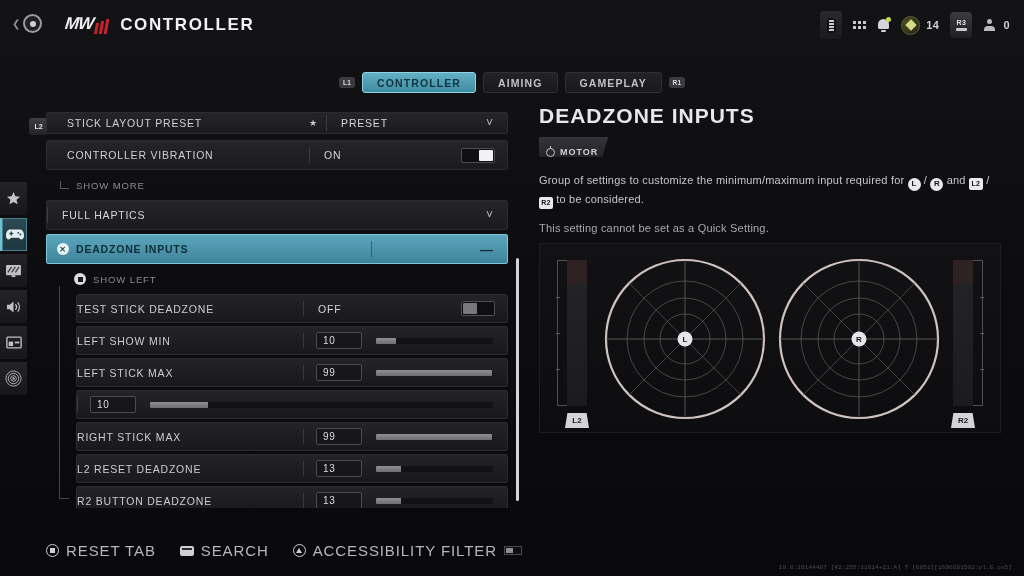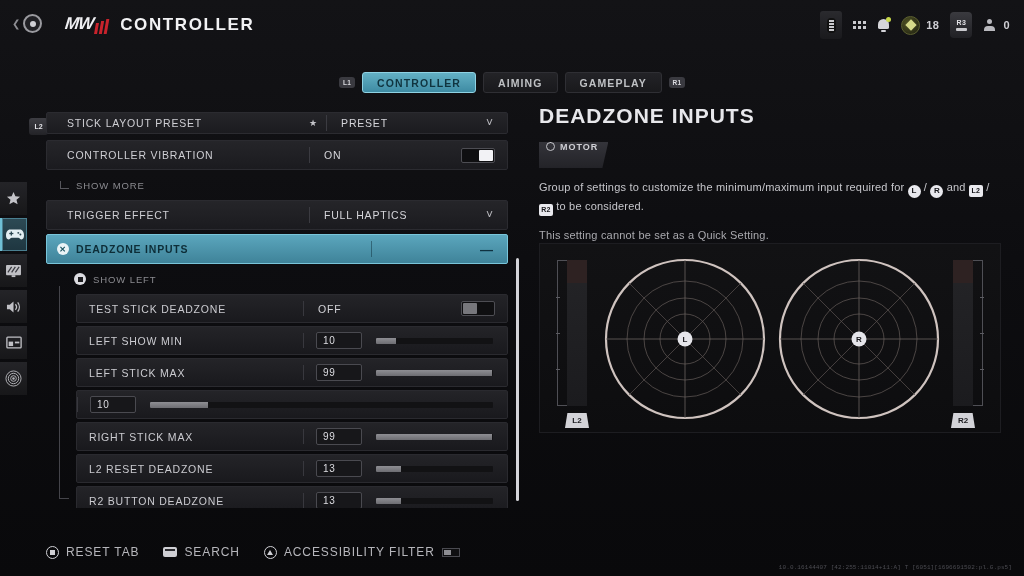--- a/index.html
+++ b/index.html
@@ -77,38 +77,38 @@
 
   .showrow { height:22px; display:flex; align-items:center; gap:7px; padding-left:14px; margin-bottom:4px; font-size:9.5px; letter-spacing:.9px; color:#8b8b90;}
   .elbow { width:9px; height:8px; border-left:1px solid #56565c; border-bottom:1px solid #56565c;}
   .sqbtn { width:12px; height:12px; border-radius:50%; background:#dcdce1; display:flex; align-items:center; justify-content:center;}
   .sqbtn i { width:5px; height:5px; background:#1d1d20; display:block;}
 
   .subwrap { position:relative; padding-left:30px; }
   .subwrap:before { content:""; position:absolute; left:13px; top:-8px; bottom:16px; width:1px; background:#44444a;}
   .subwrap:after  { content:""; position:absolute; left:13px; bottom:16px; width:10px; height:1px; background:#44444a;}
   .subrow { height:29px; margin-bottom:3px; background:linear-gradient(180deg,#242428,#19191d); border:1px solid #2a2a2f; border-radius:2px; display:flex; align-items:center;}
-  .subrow .label { font-size:10.5px; letter-spacing:.8px; color:#cbcbd0; padding-left:12px; flex:0 0 226px; white-space:nowrap;}
+  .subrow .label { font-size:10.5px; letter-spacing:.8px; color:#cbcbd0; flex:0 0 226px; white-space:nowrap;}
   .subrow .divider { width:1px; height:15px; background:#38383e;}
   .numbox { width:46px; height:17px; margin-left:12px; background:#17171a; border:1px solid #4a4a50; border-radius:2px; display:flex; align-items:center; padding-left:6px; font-size:10px; color:#dcdce1; letter-spacing:.7px;}
   .valtext { margin-left:14px; font-size:10.5px; letter-spacing:.8px; color:#d2d2d7; width:46px;}
   .slider { flex:1; height:6px; margin:0 14px 0 14px; background:#121214; border-radius:1px; position:relative; overflow:hidden;}
   .slider i { position:absolute; left:0; top:0; bottom:0; background:linear-gradient(180deg,#8e8e93,#6d6d72); display:block;}
   .toggle { width:34px; height:15px; margin-right:12px; margin-left:auto; background:#0f0f11; border:1px solid #4d4d53; border-radius:2px; display:flex; align-items:center; padding:1px; position:relative;}
   .toggle i { width:14px; height:11px; display:block; border-radius:1px;}
   .toggle.on { justify-content:flex-end;}
   .toggle.on i { background:#f2f2f5;}
   .toggle.off i { background:#77777c;}
 
   .scrollbar { position:absolute; left:516px; top:258px; width:3px; height:243px; background:#d4d4d9; border-radius:2px;}
 
   
   .panel { position:absolute; left:539px; top:104px; width:462px; }
   .panel h1 { font-size:21px; font-weight:bold; letter-spacing:1px; color:#e8e8ec; margin-bottom:9px;}
-  .badge { display:inline-flex; align-items:flex-start; gap:5px; height:26px; padding:0 10px 0 7px; background:linear-gradient(180deg,#34343a,#232328); font-size:9px; letter-spacing:1px; color:#cfcfd4; font-weight:bold; clip-path:polygon(0 0,100% 0,calc(100% - 6px) 100%,0 100%);}
+  .badge { display:inline-flex; align-items:flex-end; gap:5px; height:20px; padding:0 10px 0 7px; background:linear-gradient(180deg,#34343a,#232328); font-size:9px; letter-spacing:1px; color:#cfcfd4; font-weight:bold; clip-path:polygon(0 0,100% 0,calc(100% - 6px) 100%,0 100%);}
   .badge .m { width:9px; height:9px; border-radius:50%; border:1.5px solid #c5c5ca; position:relative;}
   .badge .m:after { content:""; position:absolute; left:2.5px; top:-3px; width:1.5px; height:3px; background:#c5c5ca;}
   .desc { margin-top:11px; font-size:11px; line-height:16px; color:#c6c6cb; letter-spacing:.2px;}
   .desc2 { margin-top:13px; font-size:11px; color:#a9a9ae; letter-spacing:.2px;}
   .gkey { display:inline-flex; align-items:center; justify-content:center; width:13px; height:13px; border-radius:50%; background:#e9e9ee; color:#16161a; font-size:8px; font-weight:bold; vertical-align:-2px;}
   .tkey { display:inline-flex; align-items:center; justify-content:center; width:14px; height:12px; border-radius:2px; background:#e9e9ee; color:#16161a; font-size:7px; font-weight:bold; vertical-align:-2px;}
 
   .viz { position:absolute; left:539px; top:243px; width:462px; height:190px; background:linear-gradient(180deg,#121214,#0d0d0f); border:1px solid #1d1d21;}
   .trigbar { position:absolute; width:20px; height:146px; top:16px; background:linear-gradient(180deg,#2e2222 0%,#2e2222 16%,#232326 16%,#1b1b1e 100%); }
   .trigbar.left { left:27px;}
@@ -122,21 +122,21 @@
   .tlabel.left { left:25px;}
   .tlabel.right { right:25px;}
 
   .stickbox { position:absolute; top:12px; width:166px; height:166px;}
   .stickbox.l { left:62px;}
   .stickbox.r { left:236px;}
   .hub { position:absolute; left:50%; top:50%; transform:translate(-50%,-50%); width:15px; height:15px; border-radius:50%; background:#e5e5ea; color:#18181c; font-size:8px; font-weight:bold; display:flex; align-items:center; justify-content:center;}
 
   
   .bottom { position:absolute; left:46px; bottom:17px; display:flex; align-items:center; gap:24px;}
-  .bi { display:flex; align-items:center; gap:7px; font-size:12px; letter-spacing:.9px; color:#b6b6bb;}
+  .bi { display:flex; align-items:center; gap:7px; font-size:15px; letter-spacing:.9px; color:#b6b6bb;}
   .bi .circ { width:13px; height:13px; border-radius:50%; border:1.5px solid #d0d0d5; display:flex; align-items:center; justify-content:center;}
   .bi .circ i { width:5px; height:5px; background:#d0d0d5; display:block;}
   .bi .circ.tri i { width:0; height:0; background:none; border-left:3px solid transparent; border-right:3px solid transparent; border-bottom:5px solid #d0d0d5;}
   .kb { width:14px; height:10px; border-radius:2px; background:#cfcfd4; position:relative;}
   .kb:after { content:""; position:absolute; left:2px; top:2px; right:2px; height:2px; background:#2a2a2e;}
   .minibox { width:18px; height:9px; background:#0f0f11; border:1px solid #4a4a50; display:flex; align-items:center; padding:1px;}
   .minibox i { width:7px; height:5px; background:#8e8e93; display:block;}
   .build { position:absolute; right:12px; bottom:5px; font-size:6px; color:#4c4c52; letter-spacing:.1px; font-family:"Liberation Mono", monospace; white-space:nowrap;}
 </style>
 </head>
@@ -184,21 +184,21 @@
         </div>
       <div class="bell">
           <span class="b"></span>
           <span class="c"></span>
           <span class="dot"></span>
         </div>
       <div class="tr-item">
         <span class="diamond">
             <i></i>
           </span>
-        <span class="tr-num">18</span>
+        <span class="tr-num">14</span>
       </div>
       <div class="r3btn">
         <span>R3</span>
           <i></i>
       </div>
       <div class="tr-item">
         <span class="ppl">
             <span class="h"></span>
             <span class="bd"></span>
           </span>
@@ -279,21 +279,20 @@
           <i></i>
         </span>
     </div>
 
     <div class="showrow">
       <span class="elbow"></span>
       <span>SHOW MORE</span>
     </div>
 
     <div class="row">
-      <span class="label">TRIGGER EFFECT</span>
       <span class="divider"></span>
       <span class="value">FULL HAPTICS</span>
       <span class="chev">˅</span>
     </div>
 
     <div class="row highlight">
       <span class="label">
         <span class="xbtn">✕</span>
         <span>DEADZONE INPUTS</span>
       </span>

